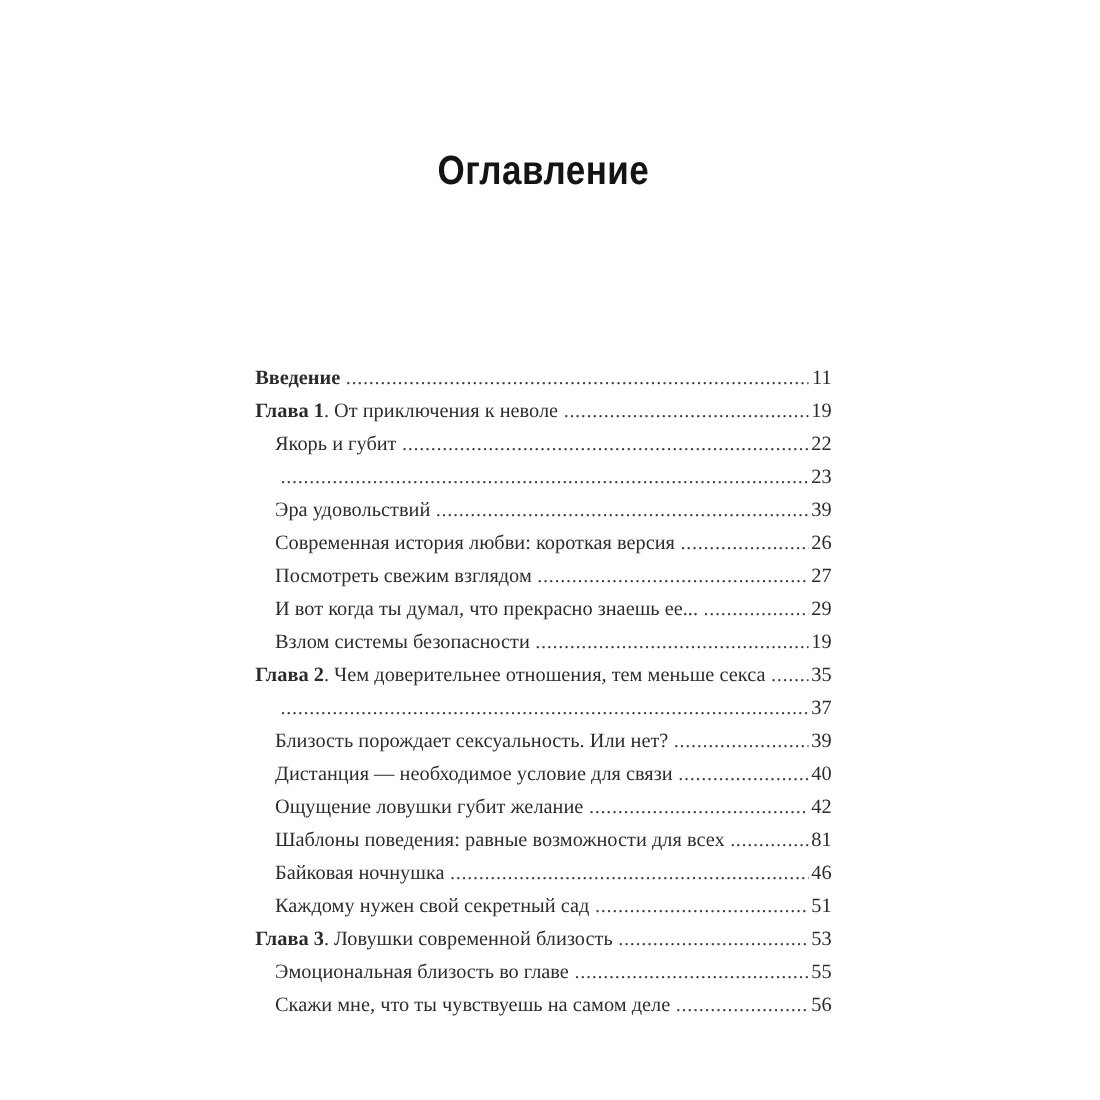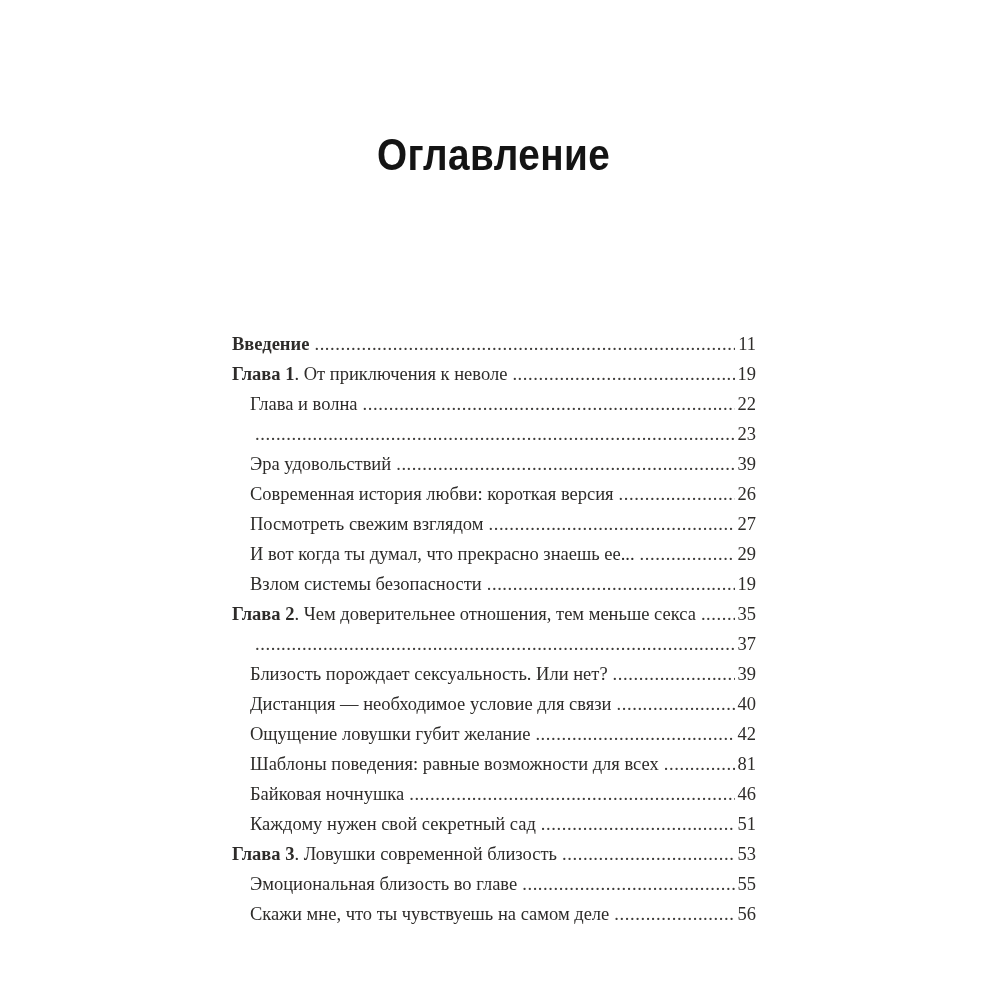--- a/index.html
+++ b/index.html
@@ -18,21 +18,21 @@
   }
   .page-title {
     position: absolute;
     top: 131px;
     left: 232px;
     width: 524px;
     margin: 0;
     text-align: center;
     font-family: "Liberation Sans", sans-serif;
     font-weight: 700;
-    font-size: 45px;
+    font-size: 37px;
     line-height: 48px;
     color: #141414;
   }
   .page-title-inner {
     display: inline-block;
     transform: scaleX(0.86);
     transform-origin: 50% 50%;
     letter-spacing: 0.5px;
   }
   .toc {
@@ -93,21 +93,21 @@
 
   <div class="toc-row">
     <span class="entry-bold">Глава 1</span>
     <span class="entry-rest">. От приключения к неволе</span>
     <span class="dot-leader">................................................................................................................................................................</span>
     <span class="page-num">19</span>
   </div>
 
   <div class="toc-row indented">
     <span class="entry-bold"></span>
-    <span class="entry-rest">Глава и волна </span>
+    <span class="entry-rest">Якорь и губит </span>
     <span class="dot-leader">................................................................................................................................................................</span>
     <span class="page-num">22</span>
   </div>
 
   <div class="toc-row indented">
     <span class="entry-bold"></span>
     <span class="dot-leader">................................................................................................................................................................</span>
     <span class="page-num">23</span>
   </div>
 

